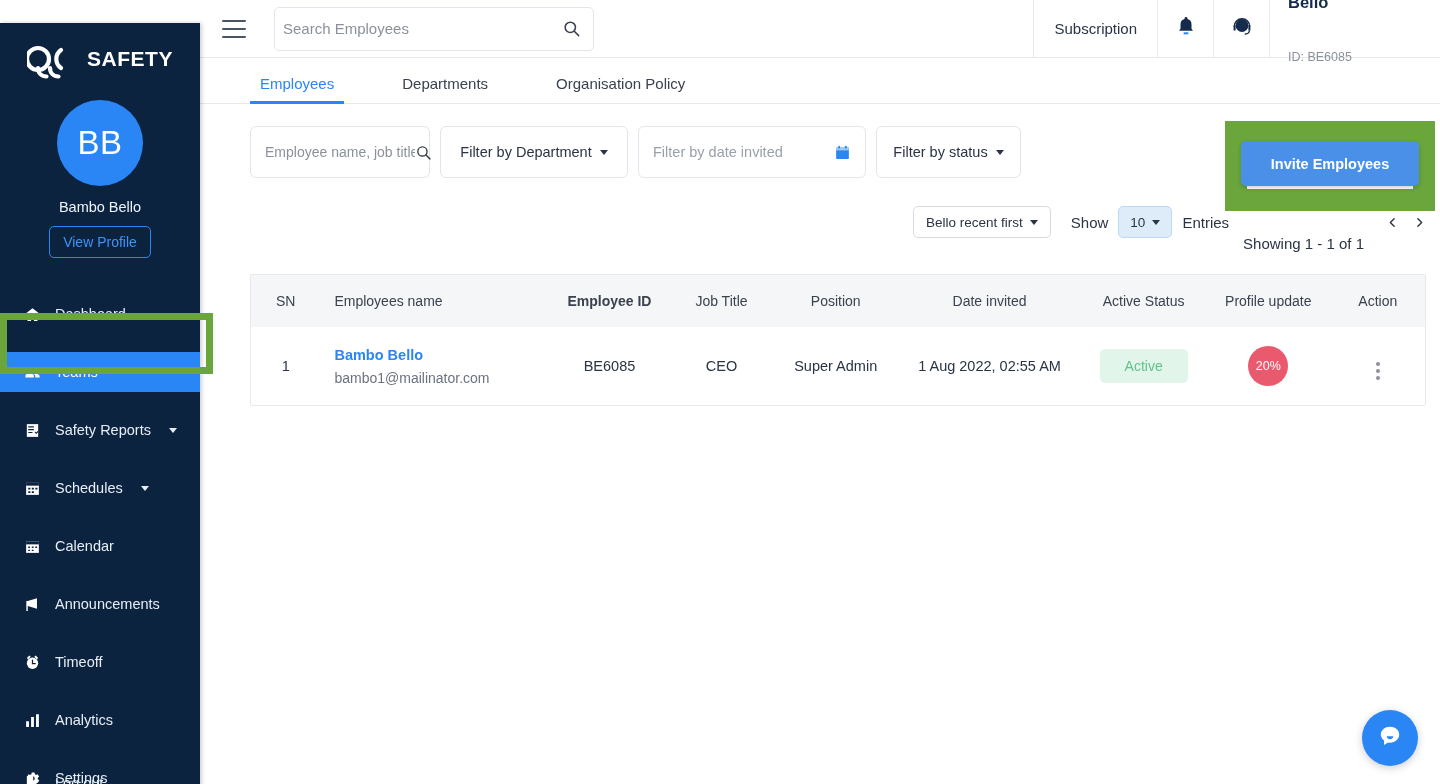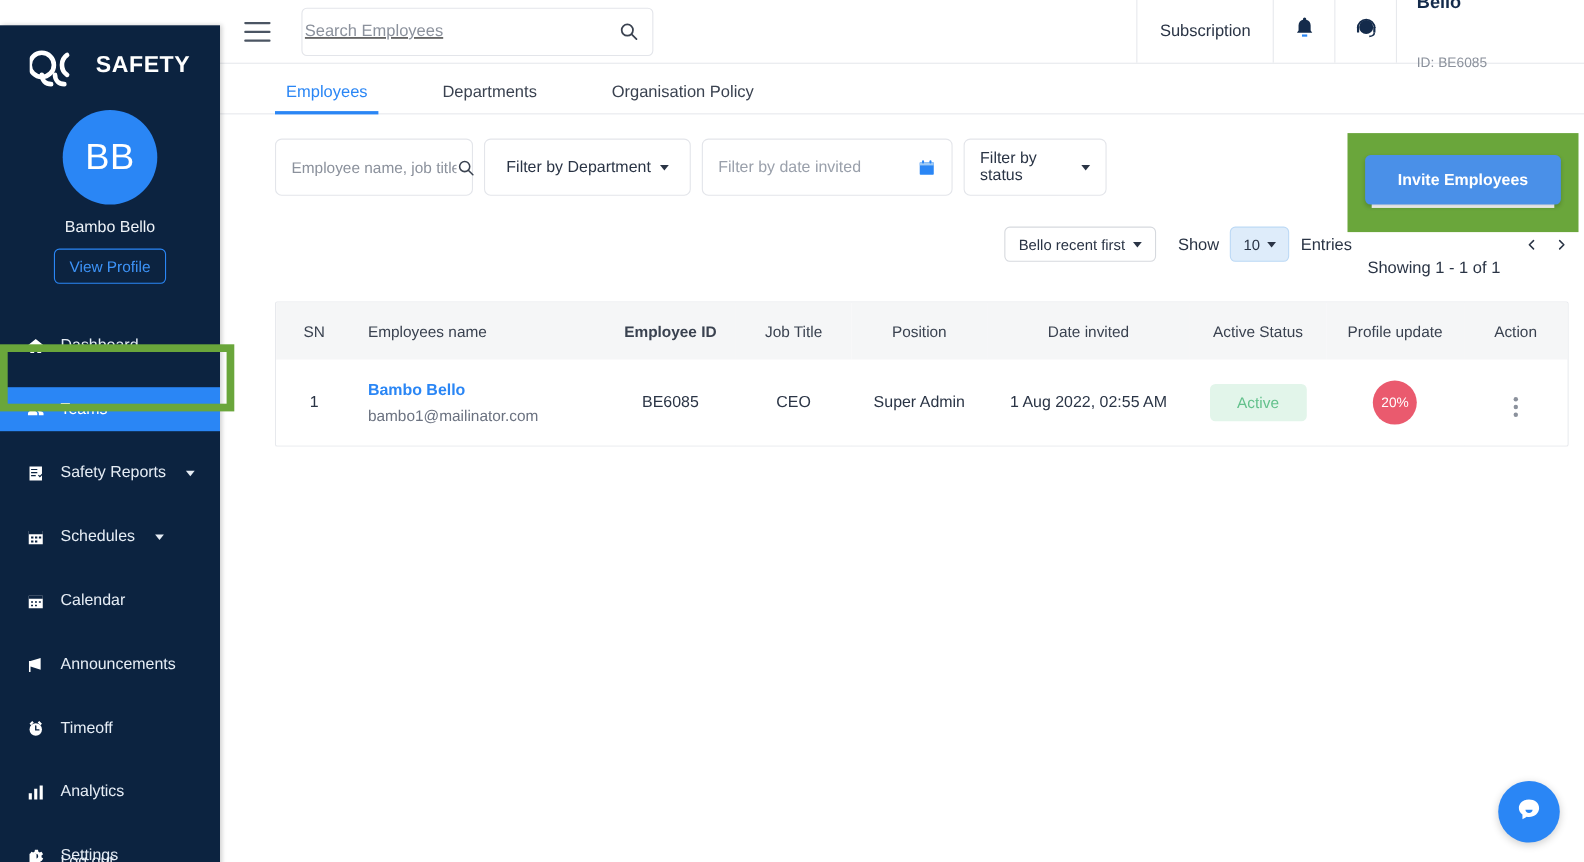--- a/index.html
+++ b/index.html
@@ -78,21 +78,21 @@
   .topbar {
     height: 58px; border-bottom: 1px solid #e7e9ed;
     display: flex; align-items: stretch;
   }
   .topbar-left { flex: 1 1 auto; display: flex; align-items: center; padding-left: 22px; border-right: 1px solid #e7e9ed; }
   .hamburger { width: 24px; height: 18px; display: flex; flex-direction: column; justify-content: space-between; cursor: pointer; }
   .hamburger span { display: block; height: 2px; background: #4b5563; border-radius: 2px; }
   .search-box {
     margin-left: 28px; width: 320px; height: 44px;
     border: 1px solid #e3e5ea; border-radius: 5px;
-    display: flex; align-items: center; padding: 0 12px 0 2px; text-decoration: underline;
+    display: flex; align-items: center; padding: 0 12px 0 8px;
   }
   .search-box input {
     flex: 1 1 auto; border: 0; outline: 0; font-size: 15px;
     font-family: inherit; color: #3a4250; background: transparent;
   }
   .search-box input::placeholder { color: #8b919c; }
   .icon-btn { display:flex; align-items:center; justify-content:center; cursor:pointer; }
 
   .topbar-cell { display: flex; align-items: center; justify-content: center; border-right: 1px solid #e7e9ed; }
   .cell-subscription { padding: 0 20px; font-size: 15px; color: #2a3445; cursor: pointer; }
@@ -119,21 +119,21 @@
   .filter-ctl {
     height: 52px; border: 1px solid #e3e5ea; border-radius: 6px;
     display: flex; align-items: center; padding: 0 14px; background: #fff;
   }
   .f-search { width: 180px; justify-content: space-between; }
   .f-search input { border: 0; outline: 0; width: 150px; font-size: 14px; font-family: inherit; color: #3a4250; }
   .f-search input::placeholder { color: #8b919c; }
   .f-dept { width: 188px; justify-content: center; gap: 8px; font-size: 14.5px; color: #2a3445; cursor: pointer; }
   .f-date { width: 228px; justify-content: space-between; }
   .f-date .dt-ph { font-size: 14.5px; color: #9aa0ab; }
-  .f-status { width: 130px; justify-content: center; gap: 8px; font-size: 14.5px; color: #2a3445; cursor: pointer; }
+  .f-status { width: 145px; justify-content: center; gap: 8px; font-size: 14.5px; color: #2a3445; cursor: pointer; text-align: center; }
   .caret-dark { width:0;height:0;border-left:4.5px solid transparent;border-right:4.5px solid transparent;border-top:5px solid #2a3445; }
 
   
   .hl-invite {
     position: absolute; left: 1025px; top: 121px; width: 210px; height: 90px;
     background: #6aa63b; z-index: 2;
   }
   .hl-invite-inner { position:absolute; left: 22px; top: 22px; right: 22px; bottom: 22px; background:#fff; }
   .invite-btn {
     position: absolute; left: 1041px; top: 141px; width: 178px; height: 45px;

